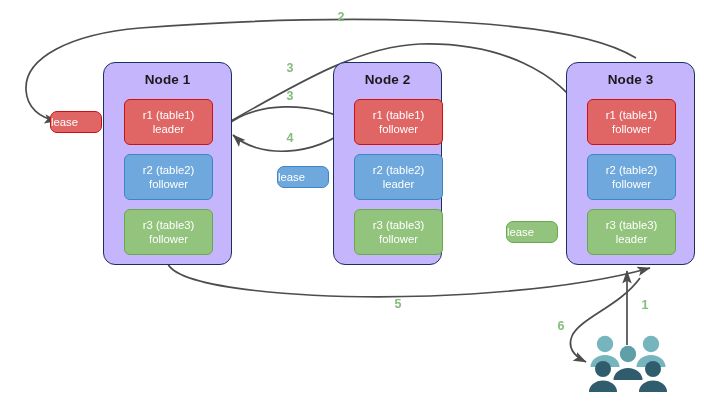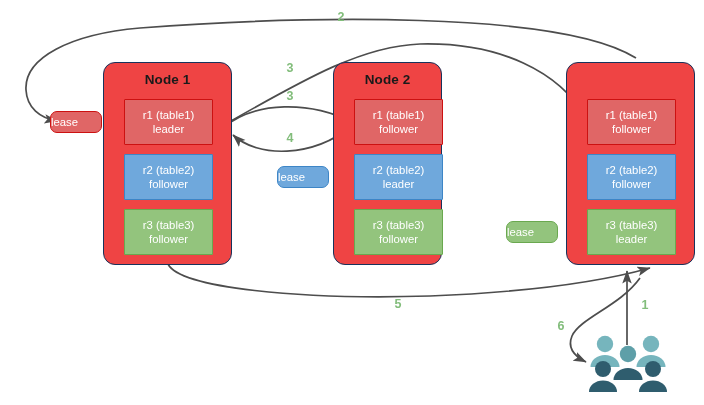--- a/index.html
+++ b/index.html
@@ -10,35 +10,35 @@
     font-family:"Liberation Sans", sans-serif;
     overflow:hidden;
   }
   #edges{position:absolute;left:0;top:0;width:704px;height:405px;}
 
   .node{
     position:absolute;
     box-sizing:border-box;
     border:1.4px solid #17335c;
     border-radius:12px;
-    background:#ef4444;
+    background:#c4b5fd;
   }
   .node-title{
     position:absolute;
     left:0;right:0;top:9px;
     text-align:center;
     font-size:13.5px;
     font-weight:bold;
     color:#1a1a1a;
     letter-spacing:.1px;
   }
   .replica{
     position:absolute;
     box-sizing:border-box;
-    border-radius:1px;
+    border-radius:6px;
     display:flex;
     flex-direction:column;
     align-items:center;
     justify-content:center;
     color:#ffffff;
     font-size:11.3px;
     line-height:14px;
     text-align:center;
     border-width:1.6px;
     border-style:solid;
@@ -144,20 +144,21 @@
       <span>r2 (table2)</span>
       <span>leader</span>
     </div>
     <div class="replica r-green" style="left:20px;top:146px;width:89px;height:46px;">
       <span>r3 (table3)</span>
       <span>follower</span>
     </div>
   </div>
 
   <div class="node" style="left:566px;top:62px;width:129px;height:203px;">
+    <div class="node-title">Node 3</div>
 
     <div class="replica r-red" style="left:20px;top:36px;width:89px;height:46px;">
       <span>r1 (table1)</span>
       <span>follower</span>
     </div>
     <div class="replica r-blue" style="left:20px;top:91px;width:89px;height:46px;">
       <span>r2 (table2)</span>
       <span>follower</span>
     </div>
     <div class="replica r-green" style="left:20px;top:146px;width:89px;height:46px;">

